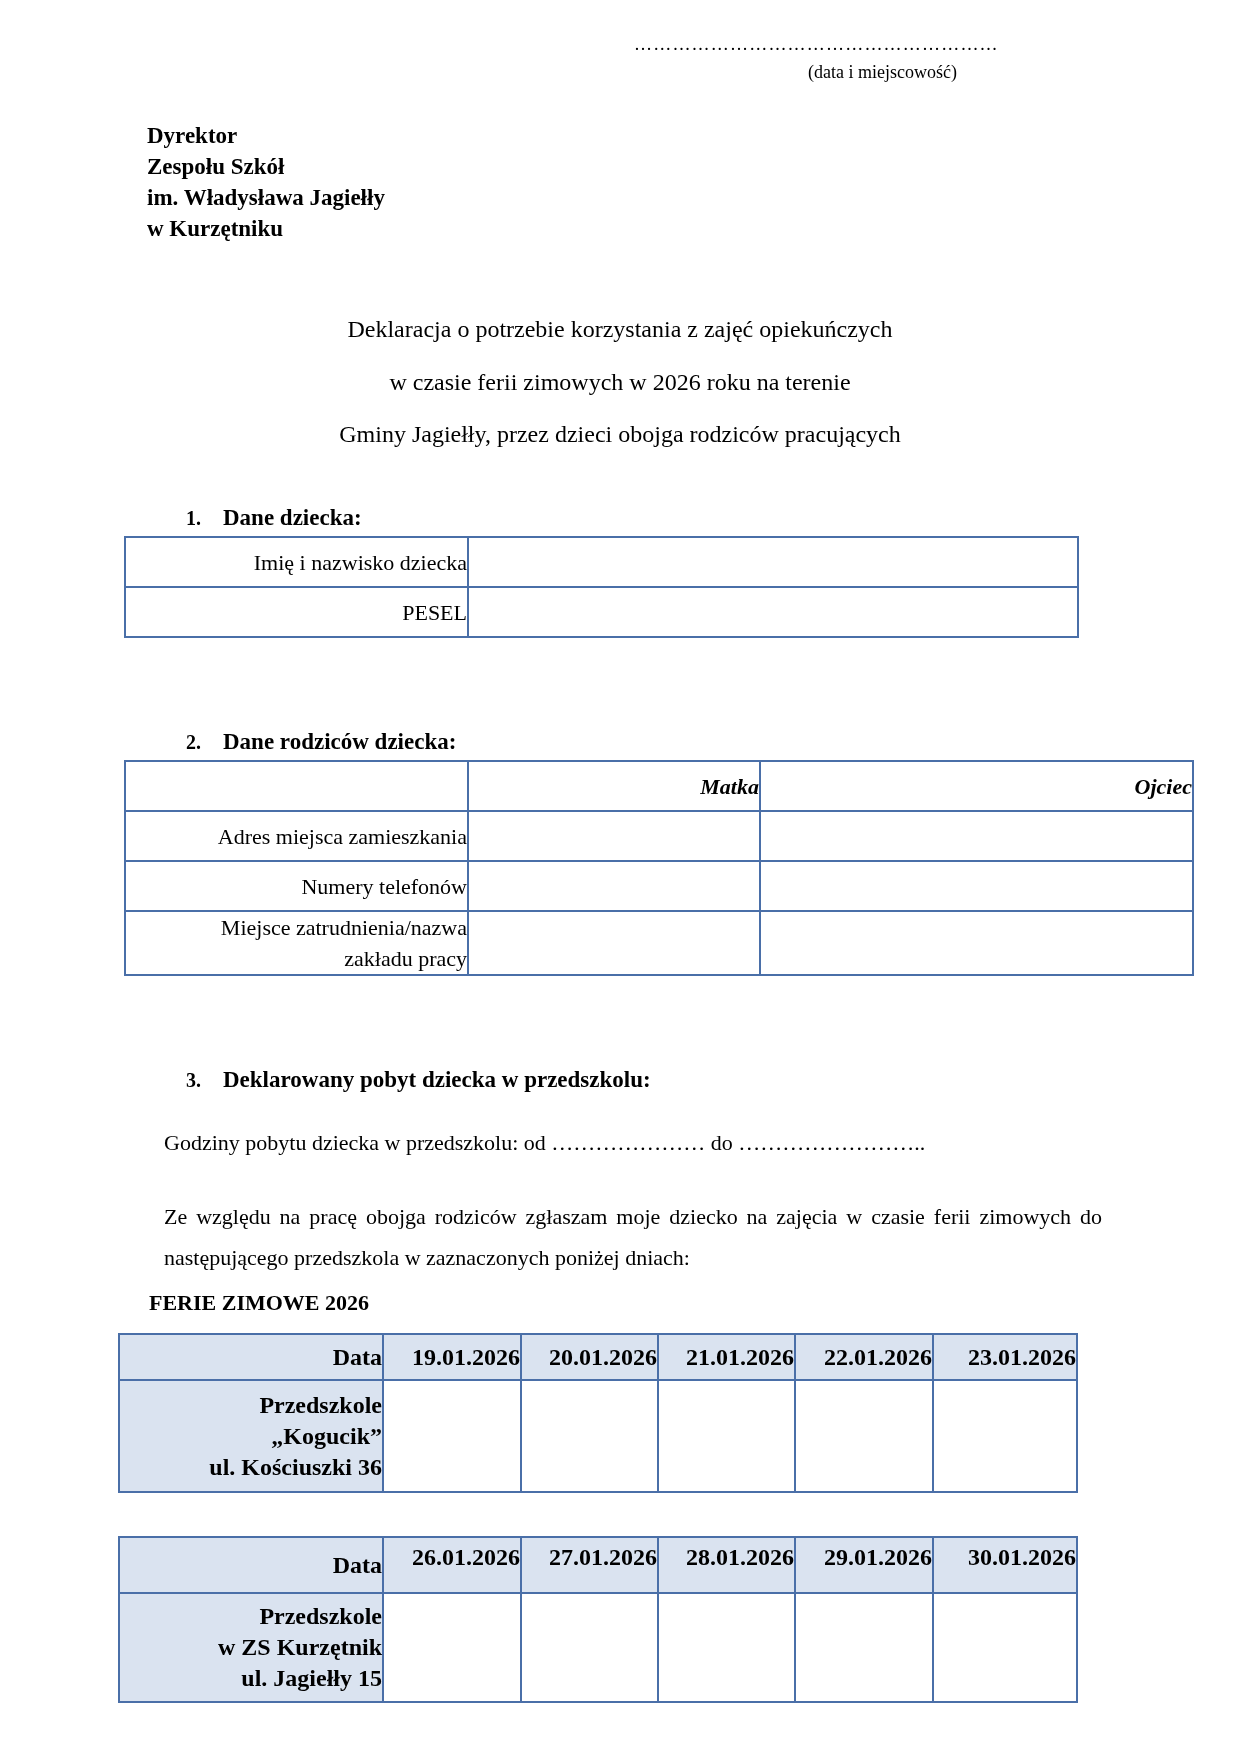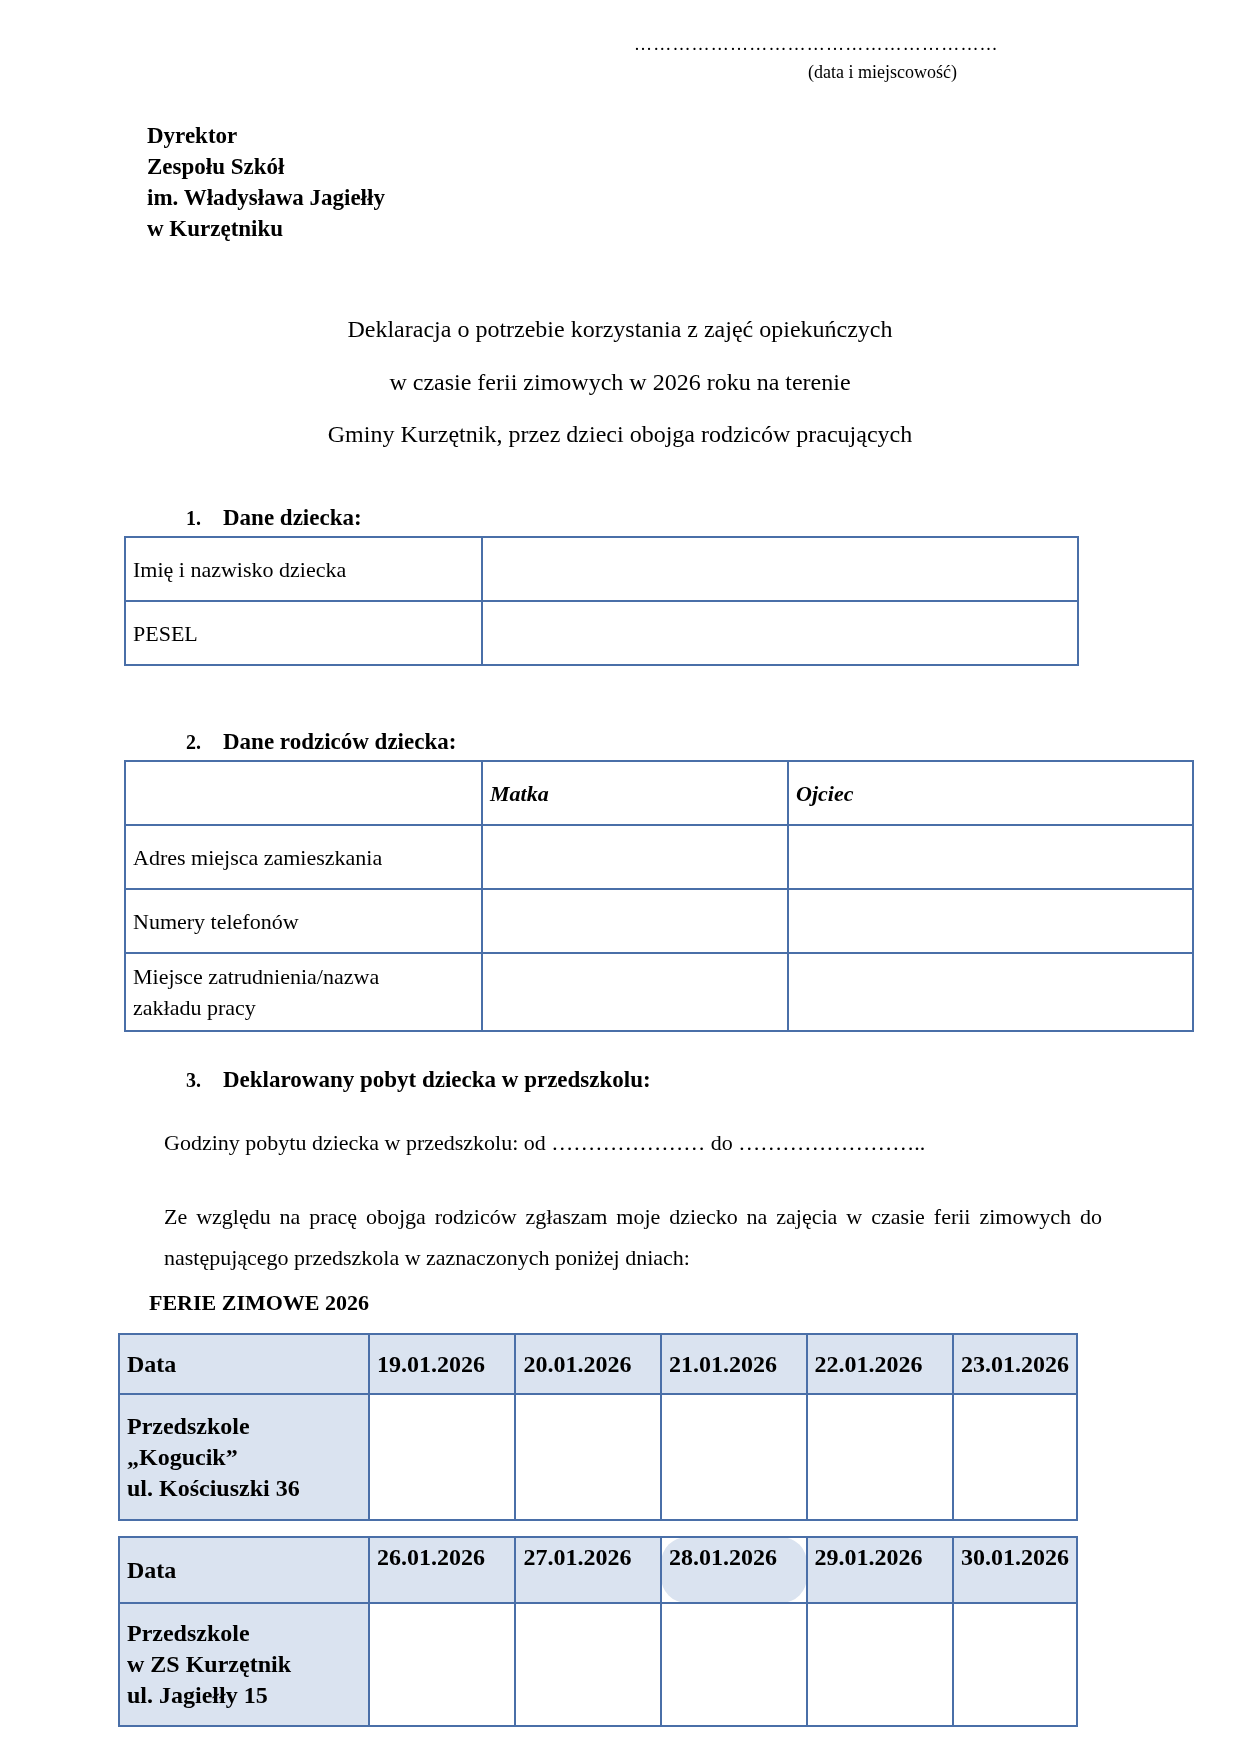--- a/index.html
+++ b/index.html
@@ -9,21 +9,21 @@
   }
   .abs { position: absolute; }
   .dots-line { left: 634px; top: 34px; width: 452px; font-size: 18px; letter-spacing: 1.2px; white-space: nowrap; overflow: hidden; }
   .place-caption { left: 757px; top: 62px; width: 200px; text-align: right; font-size: 18px; }
   .addressee { left: 147px; top: 120px; font-size: 23px; font-weight: bold; line-height: 31px; }
   .addressee div { white-space: nowrap; }
   .title { left: 120px; top: 303px; width: 1000px; text-align: center; font-size: 24px; font-weight: normal; line-height: 52.5px; }
   .section-heading { font-size: 23px; font-weight: bold; white-space: nowrap; }
   .section-heading .num { display: inline-block; width: 37px; font-size: 20px; }
   table { border-collapse: collapse; position: absolute; }
-  td { border: 2px solid #4a6fa8; padding: 7px; text-align: left; vertical-align: middle; font-size: 22px; line-height: 31px; margin-top: 44px; }
+  td { border: 2px solid #4a6fa8; padding: 0; text-align: right; vertical-align: middle; font-size: 22px; line-height: 31px; margin-top: 44px; }
   .t-child { left: 124px; top: 536px; width: 955px; }
   .t-child td { height: 48px; }
   .t-parents { left: 124px; top: 760px; width: 1070px; }
   .t-parents td { height: 48px; }
   .t-parents .hdr td { font-style: italic; font-weight: bold; }
   .t-parents td.tall { height: 61px; line-height: 31px; }
   .godziny { left: 164px; top: 1130px; font-size: 22px; white-space: nowrap; }
   .para { left: 164px; top: 1196px; width: 938px; font-size: 22px; line-height: 41px; text-align: justify; }
   .ferie-label { left: 149px; top: 1290px; font-size: 22px; font-weight: bold; }
   .t-ferie { left: 118px; width: 960px; }
@@ -46,21 +46,21 @@
 <div class="abs addressee">
   <div>Dyrektor</div>
   <div>Zespołu Szkół</div>
   <div>im. Władysława Jagiełły</div>
   <div>w Kurzętniku</div>
 </div>
 
 <div class="abs title">
   <div>Deklaracja o potrzebie korzystania z zajęć opiekuńczych</div>
   <div>w czasie ferii zimowych w 2026 roku na terenie</div>
-  <div>Gminy Kurzętnik, przez dzieci obojga rodziców pracujących</div>
+  <div>Gminy Jagiełły, przez dzieci obojga rodziców pracujących</div>
 </div>
 
 <div class="abs section-heading" style="left:186px; top:505px;">
   <span class="num">1.</span><span>Dane dziecka:</span>
 </div>
 <table class="t-child">
   <tbody>
       <tr>
     <td style="width:341px;">Imię i nazwisko dziecka</td>
     <td></td>
@@ -135,21 +135,21 @@
   </tr>
 </tbody>
   </table>
 
 <table class="t-ferie t-ferie2">
   <tbody>
       <tr class="hdr">
     <td class="shade" style="width:262px;">Data</td>
     <td class="shade date" style="width:136px;">26.01.2026</td>
     <td class="shade date" style="width:135px;">27.01.2026</td>
-    <td class="shade date" style="width:135px;border-radius:26px;">28.01.2026</td>
+    <td class="shade date" style="width:135px;">28.01.2026</td>
     <td class="shade date" style="width:136px;">29.01.2026</td>
     <td class="shade date">30.01.2026</td>
   </tr>
   <tr class="body">
     <td class="shade">
       <div>Przedszkole</div>
       <div>w ZS Kurzętnik</div>
       <div>ul. Jagiełły 15</div>
     </td>
     <td></td>

